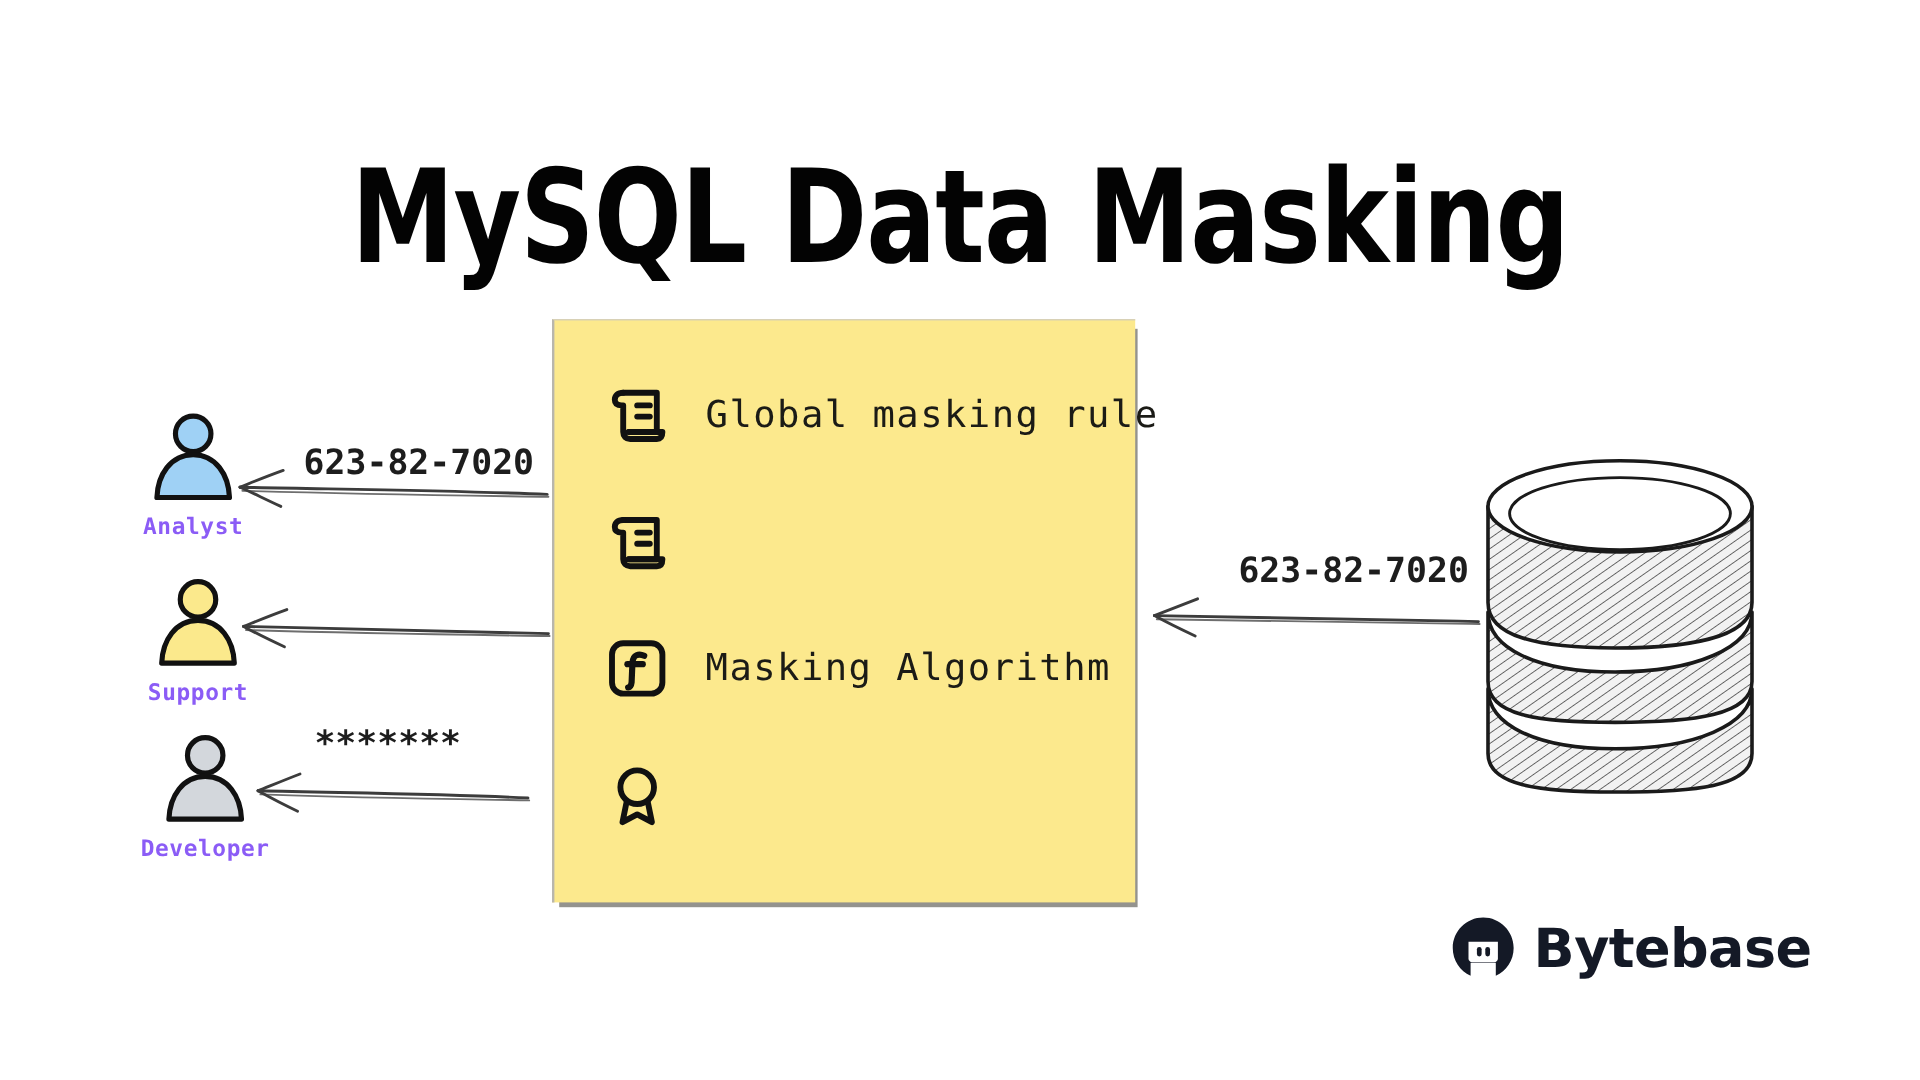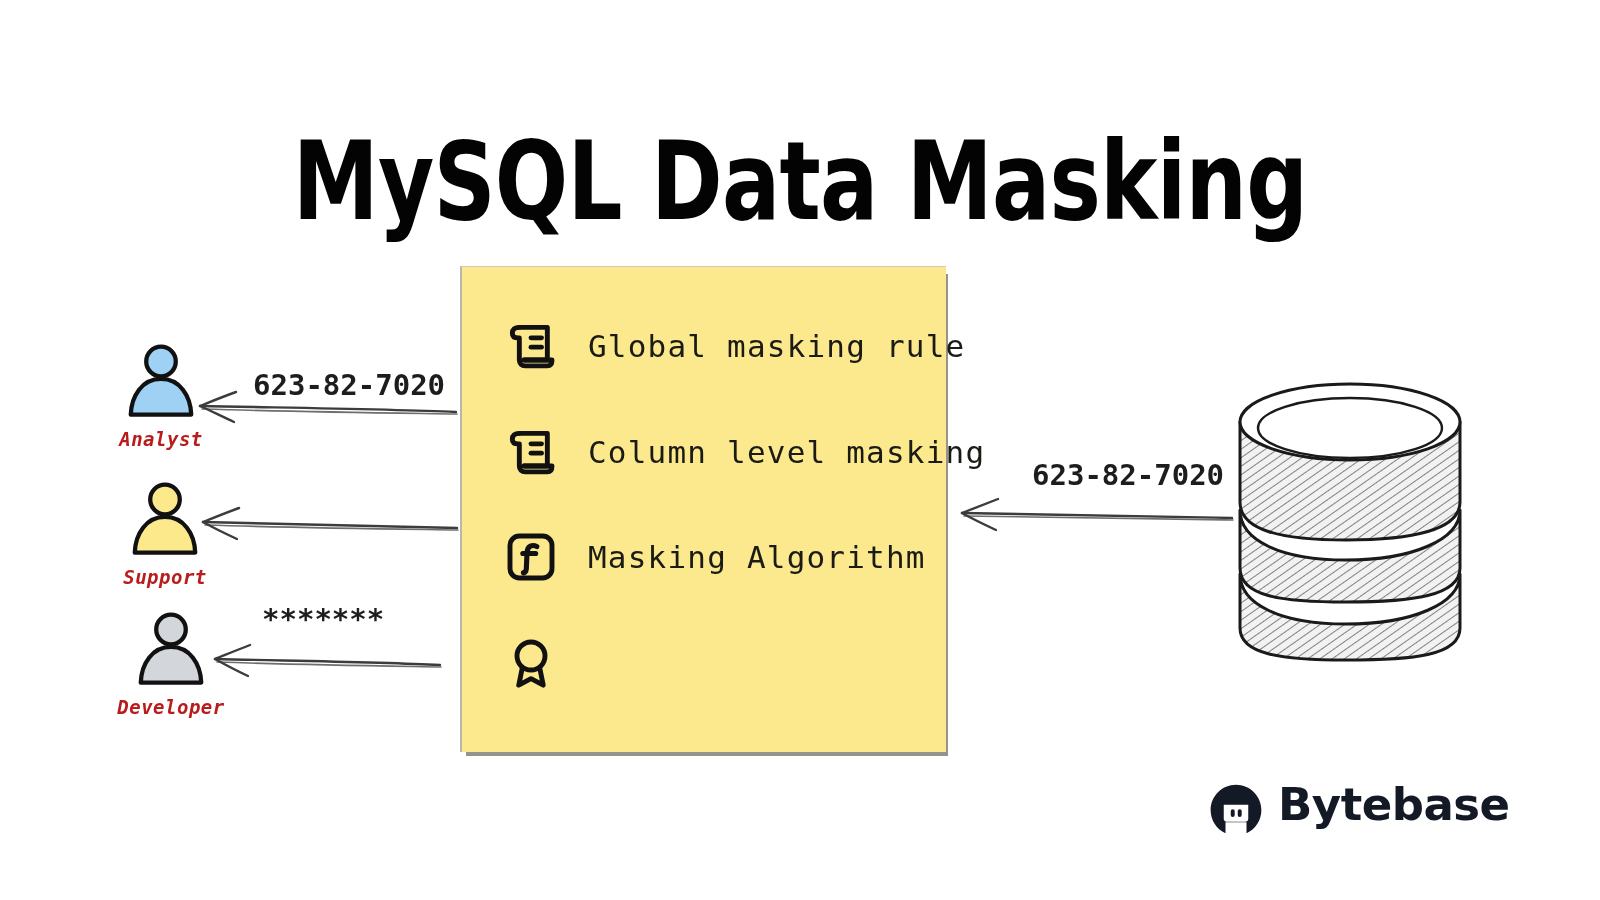--- a/index.html
+++ b/index.html
@@ -90,25 +90,24 @@
   .actor {
     position: absolute;
     width: 130px;
     text-align: center;
   }
   .actor-figure { width: 86px; height: 86px; margin: 0 auto; display: block; }
   .actor-label {
     font-family: "DejaVu Sans Mono", "Liberation Mono", monospace;
     font-size: 19px;
     font-weight: bold;
-    color: #b91c1c;
+    color: #8b5cf6;
     margin-top: 2px;
     letter-spacing: 0.5px;
     white-space: nowrap;
-    font-style: italic;
   }
 
   .actor-analyst   { left: 96px;  top: 340px; }
   .actor-support   { left: 100px; top: 478px; }
   .actor-developer { left: 106px; top: 608px; }
 
   
   .flow-label {
     position: absolute;
     font-family: "DejaVu Sans Mono", "Liberation Mono", monospace;
@@ -140,22 +139,22 @@
     width: 236px;
     height: 286px;
   }
 
   
   .brand {
     position: absolute;
     left: 1208px;
     top: 762px;
     display: flex;
+    align-items: center;
     gap: 14px;
-    margin-top: 20px;
   }
   .brand-mark { width: 56px; height: 56px; display: block; }
   .brand-name {
     font-family: "DejaVu Sans", "Liberation Sans", sans-serif;
     font-weight: bold;
     font-size: 45px;
     color: #141926;
     letter-spacing: -0.5px;
     line-height: 1;
   }
@@ -184,21 +183,20 @@
 
       <div class="feature-row">
         <span class="feature-icon">
           <svg viewBox="0 0 48 48" width="56" height="56" fill="none" stroke="#111111" stroke-width="4.2" stroke-linecap="round" stroke-linejoin="round">
             <path d="M14 8 H38 V36 H18"></path>
             <path d="M14 8 C10 8 8 10 8 13 C8 16 10 17 13 17 H14 V36 C14 39 16 41 19 41 H38 C41 41 42 39 42 36 H18"></path>
             <path d="M24 17 H33"></path>
             <path d="M24 25 H33"></path>
           </svg>
         </span>
-        <span class="feature-label">Column level masking</span>
       </div>
 
       <div class="feature-row">
         <span class="feature-icon">
           <svg viewBox="0 0 48 48" width="56" height="56" fill="none" stroke="#111111" stroke-width="4.2" stroke-linecap="round" stroke-linejoin="round">
             <rect x="6" y="6" width="36" height="36" rx="8"></rect>
             <path d="M29 15 C29 15 26 13.5 23.5 14.6 C21.4 15.5 20.8 17.6 20.6 20 L20 34 C19.7 36.6 18.6 37.4 17.5 37.6" stroke-width="4.4"></path>
             <path d="M17 21 H28" stroke-width="4.4"></path>
           </svg>
         </span>

